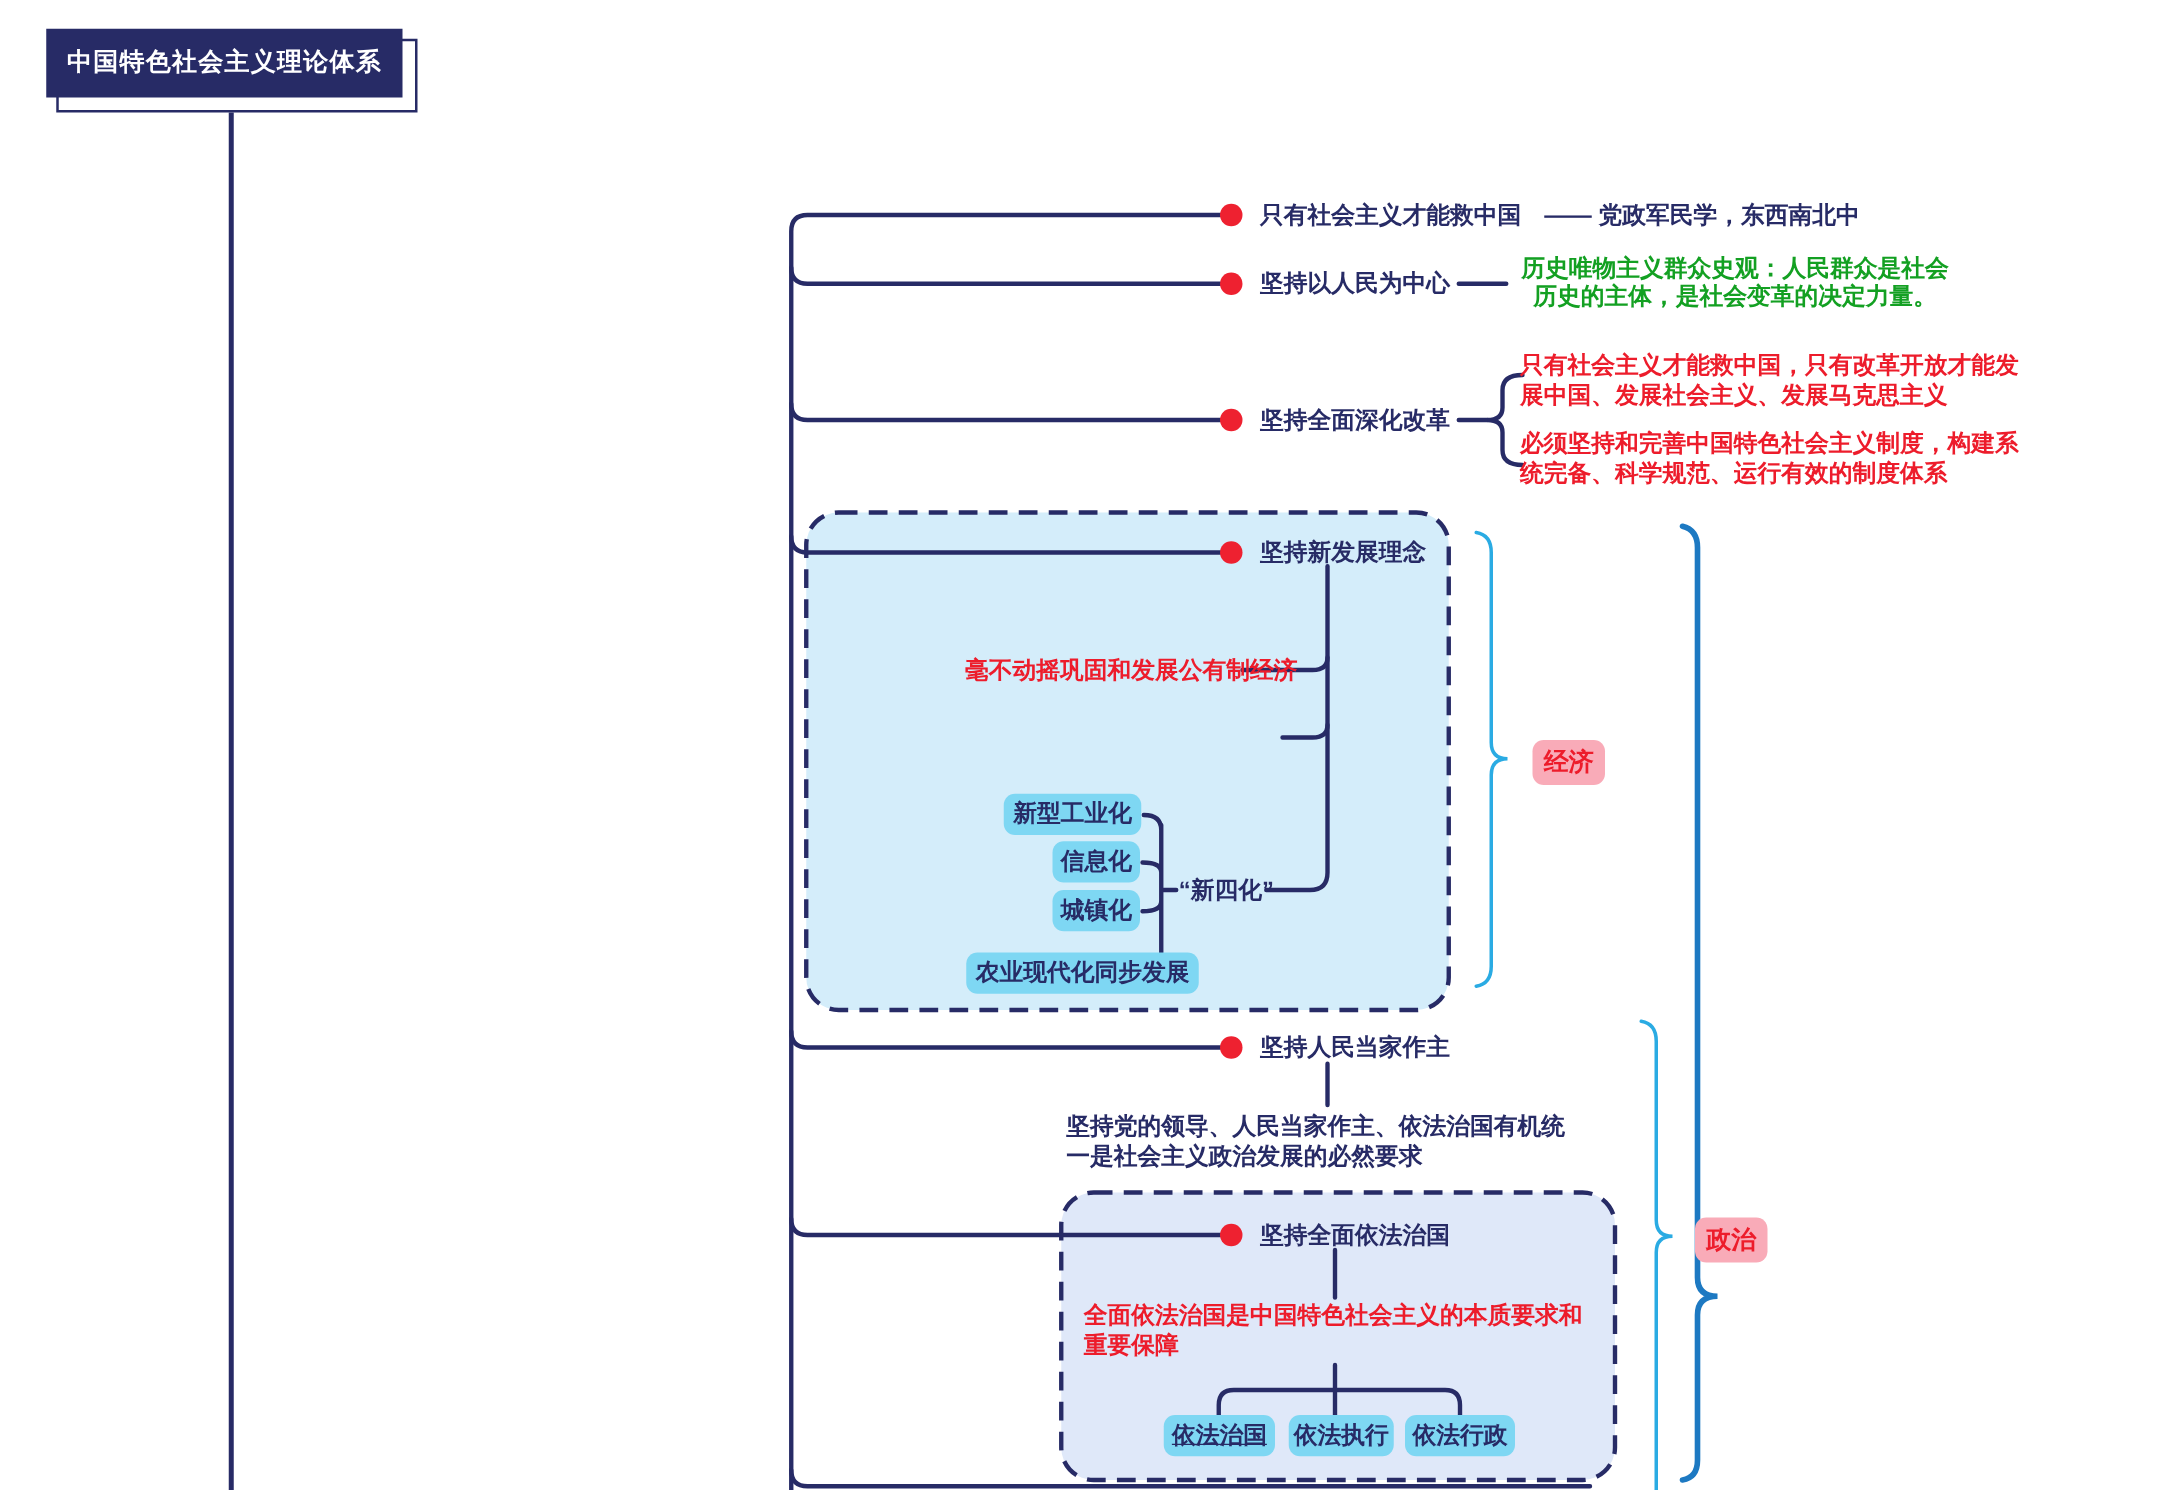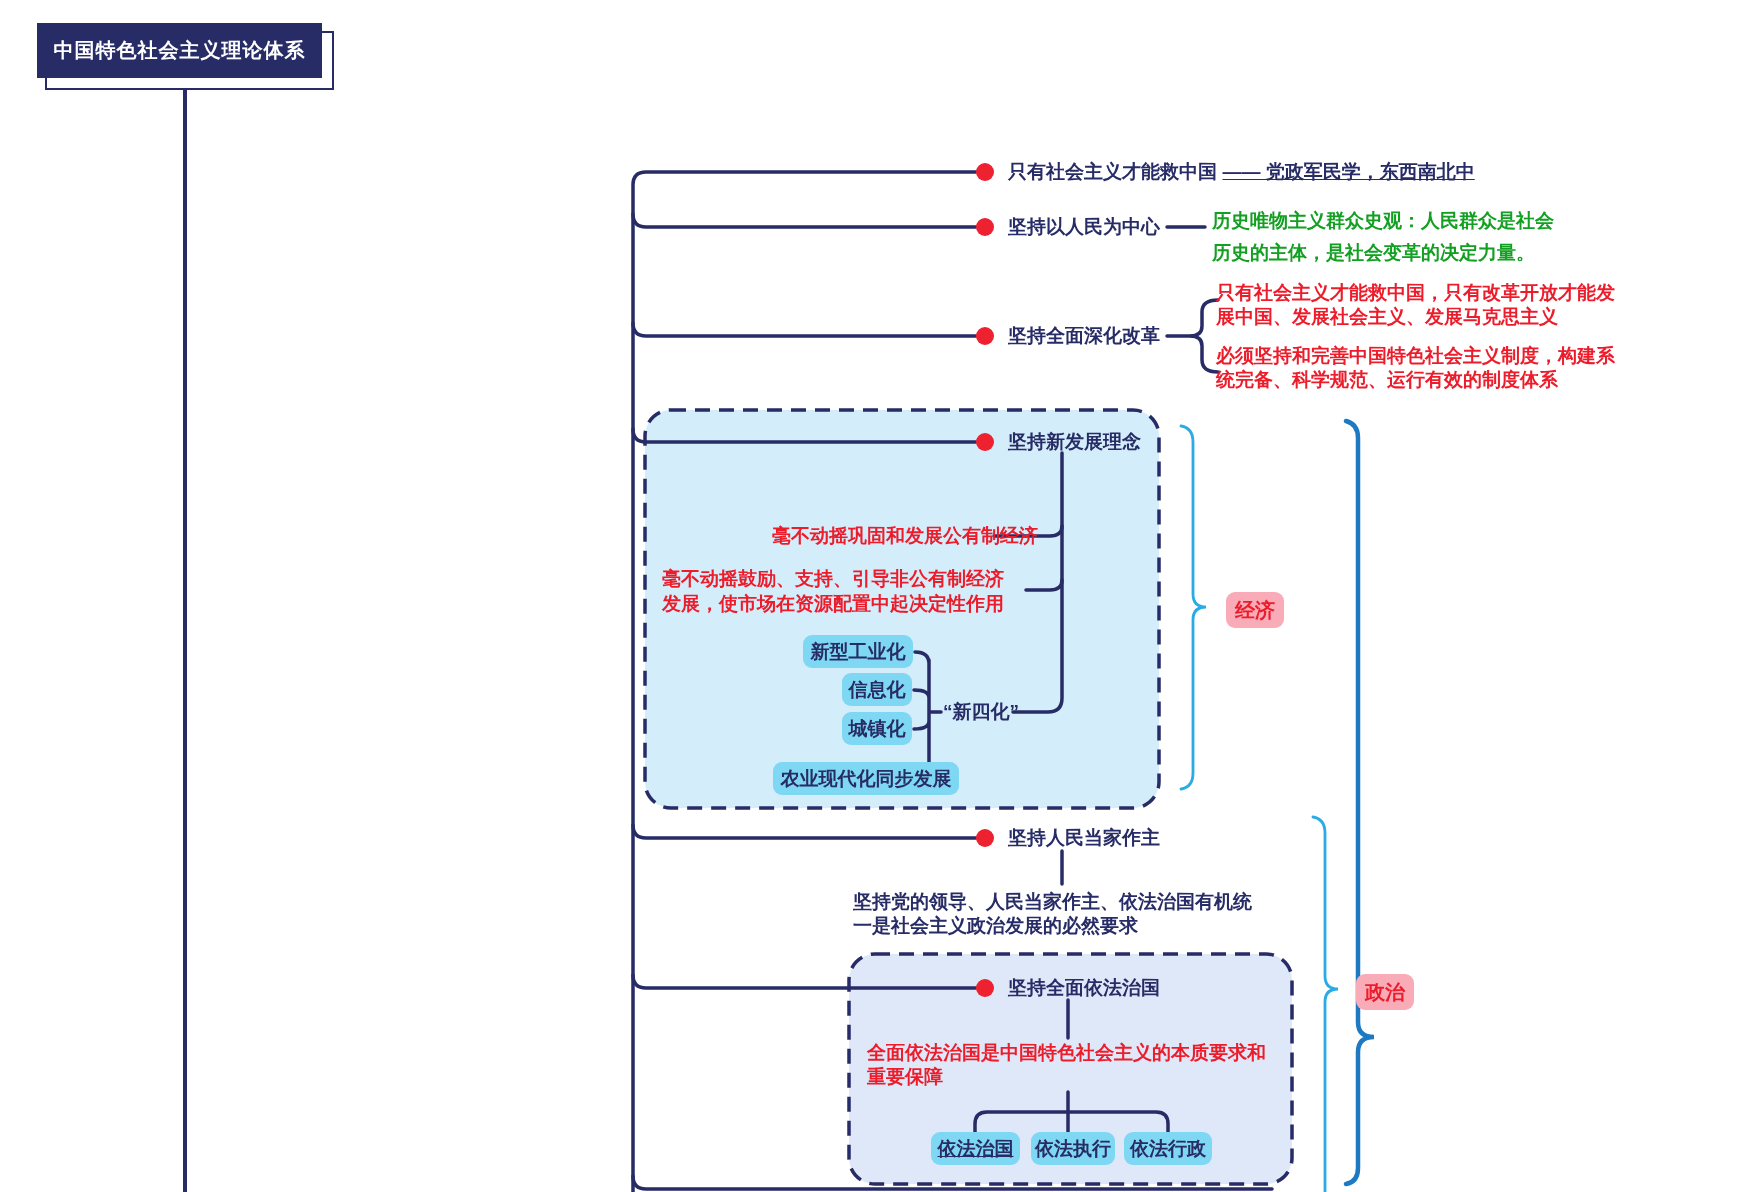--- a/index.html
+++ b/index.html
@@ -9,21 +9,21 @@
   }
   #wires{position:absolute;left:0;top:0;z-index:0;}
   .abs{position:absolute;z-index:2;}
   .vcenter{transform:translateY(-50%);white-space:nowrap;}
   .bullet{position:absolute;z-index:3;width:18px;height:18px;border-radius:50%;background:#ee2130;}
   .branch-label{font-size:19px;color:#272b66;}
   .note{font-size:19px;}
   .note.green{color:#13a022;}
   .note.red{color:#ed1c2b;}
   .note.navy{color:#272b66;}
-  .wrap26{line-height:32px;width:352px;}
+  .wrap26{line-height:22px;width:352px;text-align:center;}
   .wrap24{line-height:24px;width:406px;}
   .wrap25{line-height:25px;width:352px;}
   .chip{
     position:absolute;z-index:2;background:#7ed7f3;border-radius:9px;color:#272b66;
     font-size:19px;text-align:center;line-height:33px;height:33px;
   }
   .badge{
     position:absolute;z-index:2;background:#f9abb8;border-radius:9px;color:#ed1c2b;
     font-size:20px;text-align:center;width:58px;height:36px;line-height:36px;
   }
@@ -85,33 +85,32 @@
 
   <div class="bullet" style="left:976px;top:163px;"></div>
   <div class="bullet" style="left:976px;top:218px;"></div>
   <div class="bullet" style="left:976px;top:327px;"></div>
   <div class="bullet" style="left:976px;top:433px;"></div>
   <div class="bullet" style="left:976px;top:829px;"></div>
   <div class="bullet" style="left:976px;top:979px;"></div>
 
   <div class="abs vcenter" style="left:1008px;top:172px;">
     <span class="branch-label">只有社会主义才能救中国</span>
-    <span class="branch-label" style="margin-left:1px;text-decoration:underline;">—— 党政军民学，东西南北中</span>
+    <span class="branch-label" style="margin-left:14px;">—— 党政军民学，东西南北中</span>
   </div>
 
   <div class="abs vcenter branch-label" style="left:1008px;top:227px;">坚持以人民为中心</div>
   <div class="abs note green wrap26" style="left:1212px;top:205px;">历史唯物主义群众史观：人民群众是社会历史的主体，是社会变革的决定力量。</div>
 
   <div class="abs vcenter branch-label" style="left:1008px;top:336px;">坚持全面深化改革</div>
   <div class="abs note red wrap24" style="left:1216px;top:344px;">必须坚持和完善中国特色社会主义制度，构建系统完备、科学规范、运行有效的制度体系</div>
   <div class="abs note red wrap24" style="left:1216px;top:281px;">只有社会主义才能救中国，只有改革开放才能发展中国、发展社会主义、发展马克思主义</div>
 
   <div class="abs vcenter branch-label" style="left:1008px;top:442px;">坚持新发展理念</div>
   <div class="abs vcenter note red" style="left:760px;top:536px;margin-left:12px;">毫不动摇巩固和发展公有制经济</div>
-  <div class="abs note red wrap25" style="left:662px;top:566px;">毫不动摇鼓励、支持、引导非公有制经济发展，使市场在资源配置中起决定性作用</div>
 
   <div class="chip" style="left:803px;top:635px;width:110px;">新型工业化</div>
   <div class="chip" style="left:842px;top:673px;width:70px;">信息化</div>
   <div class="chip" style="left:842px;top:712px;width:70px;">城镇化</div>
   <div class="chip" style="left:726px;top:762px;width:186px;margin-left:47px;">农业现代化同步发展</div>
   <div class="abs vcenter branch-label" style="left:943px;top:712px;">“新四化”</div>
 
   <div class="badge" style="left:1226px;top:592px;">经济</div>
 
   <div class="abs vcenter branch-label" style="left:1008px;top:838px;">坚持人民当家作主</div>

